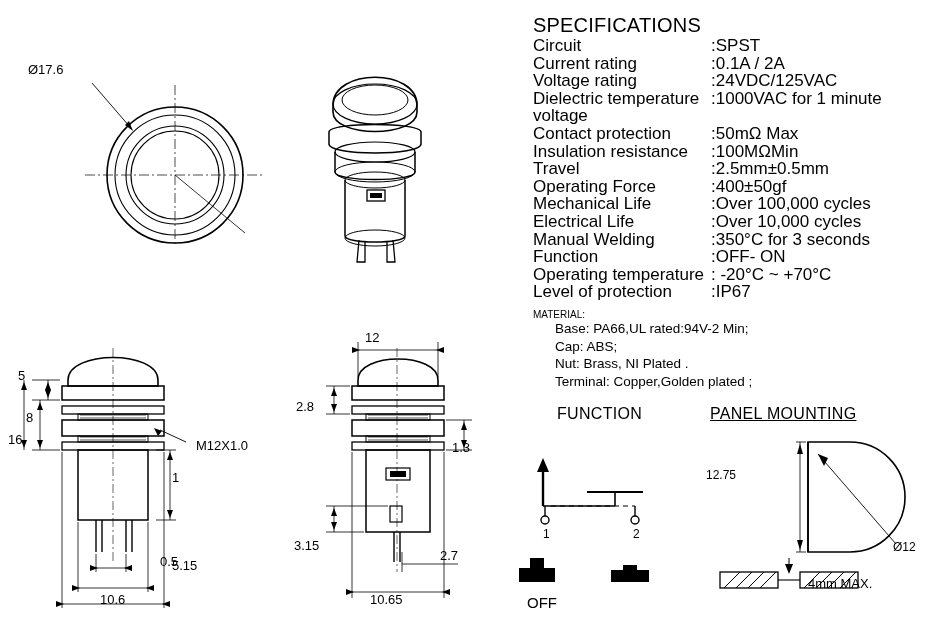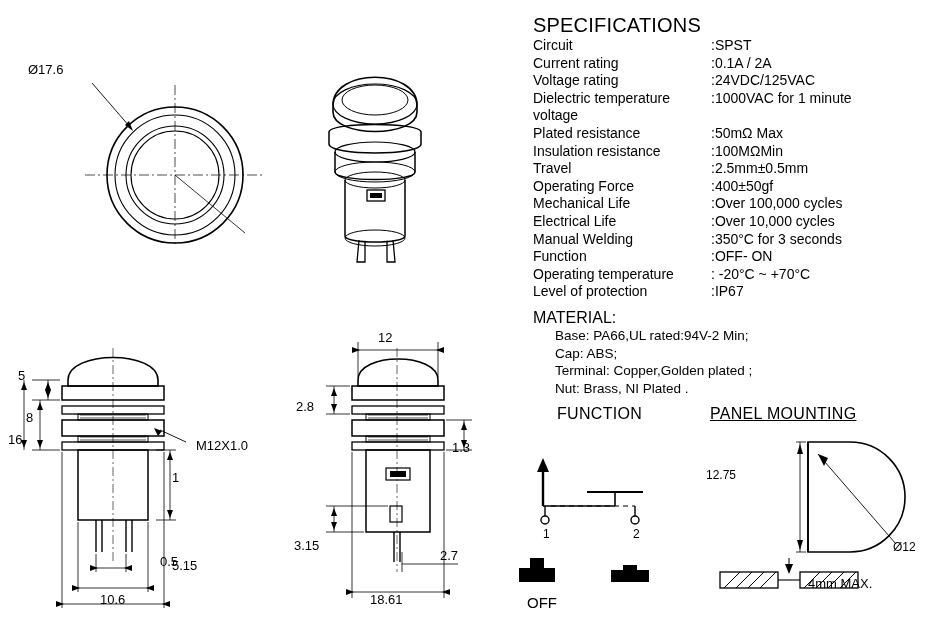--- a/index.html
+++ b/index.html
@@ -10,24 +10,24 @@
     color:#000;
     position:relative;
     overflow:hidden;
   }
   .sheet{position:absolute;left:0;top:0;width:950px;height:620px;}
   .abs{position:absolute;}
   svg{display:block;}
   .lbl{font-size:13px;white-space:nowrap;}
   .lbl-sm{font-size:12px;white-space:nowrap;}
   .spec-title{font-size:20px;letter-spacing:.2px;}
-  .spec-row{display:flex;font-size:14px;line-height:17.6px;}
+  .spec-row{display:flex;font-size:17px;line-height:17.6px;}
   .spec-name{width:178px;flex:0 0 178px;}
   .spec-val{flex:1;}
-  .mat-title{font-size:16px;margin-top:8px;}
+  .mat-title{font-size:10px;margin-top:8px;}
   .mat-line{font-size:13.5px;line-height:17.6px;padding-left:22px;}
   .sec-head{font-size:16px;letter-spacing:.3px;}
   .sec-head.u{text-decoration:underline;text-align:right;}
   .onoff{font-size:15px;}
 </style>
 </head>
 <body>
 
 <div class="sheet">
 
@@ -244,26 +244,26 @@
         <line x1="62" y1="132" x2="62" y2="278"></line>
         <line x1="154" y1="132" x2="154" y2="278"></line>
         <line x1="62" y1="272" x2="154" y2="272"></line>
       </g>
       <g fill="#000">
         <polygon points="64,272 56,269 56,275"></polygon>
         <polygon points="152,272 160,269 160,275"></polygon>
       </g>
     </svg>
   </div>
-  <div class="abs lbl" style="left:378px;top:330px;">12</div>
+  <div class="abs lbl" style="left:365px;top:330px;">12</div>
   <div class="abs lbl" style="left:296px;top:399px;">2.8</div>
   <div class="abs lbl" style="left:452px;top:440px;">1.3</div>
   <div class="abs lbl" style="left:294px;top:538px;">3.15</div>
   <div class="abs lbl" style="left:440px;top:548px;">2.7</div>
-  <div class="abs lbl" style="left:370px;top:592px;">18.61</div>
+  <div class="abs lbl" style="left:370px;top:592px;">10.65</div>
 
   <div class="abs" style="left:533px;top:14px;width:410px;">
     <div class="spec-title">SPECIFICATIONS</div>
     <div>
       <div class="spec-row">
           <div class="spec-name">Circuit</div>
           <div class="spec-val">:SPST</div>
         </div>
       <div class="spec-row">
           <div class="spec-name">Current rating</div>
@@ -271,21 +271,21 @@
         </div>
       <div class="spec-row">
           <div class="spec-name">Voltage rating</div>
           <div class="spec-val">:24VDC/125VAC</div>
         </div>
       <div class="spec-row">
           <div class="spec-name">Dielectric temperature voltage</div>
           <div class="spec-val">:1000VAC for 1 minute</div>
         </div>
       <div class="spec-row">
-          <div class="spec-name">Plated resistance</div>
+          <div class="spec-name">Contact protection</div>
           <div class="spec-val">:50mΩ Max</div>
         </div>
       <div class="spec-row">
           <div class="spec-name">Insulation resistance</div>
           <div class="spec-val">:100MΩMin</div>
         </div>
       <div class="spec-row">
           <div class="spec-name">Travel</div>
           <div class="spec-val">:2.5mm±0.5mm</div>
         </div>
@@ -316,22 +316,22 @@
       <div class="spec-row">
           <div class="spec-name">Level of protection</div>
           <div class="spec-val">:IP67</div>
         </div>
     </div>
 
     <div class="mat-title">MATERIAL:</div>
     <div>
       <div class="mat-line">Base: PA66,UL rated:94V-2 Min;</div>
       <div class="mat-line">Cap: ABS;</div>
+      <div class="mat-line">Nut: Brass, NI Plated .</div>
       <div class="mat-line">Terminal: Copper,Golden plated ;</div>
-      <div class="mat-line">Nut: Brass, NI Plated .</div>
     </div>
   </div>
 
   <div class="abs sec-head" style="left:557px;top:405px;">FUNCTION</div>
   <div class="abs sec-head u" style="left:710px;top:405px;">PANEL MOUNTING</div>
 
   <div class="abs" style="left:515px;top:440px;">
     <svg width="190" height="170" viewBox="0 0 190 170">
 
       <line x1="28" y1="66" x2="28" y2="28" stroke="#000" stroke-width="2.4"></line>

